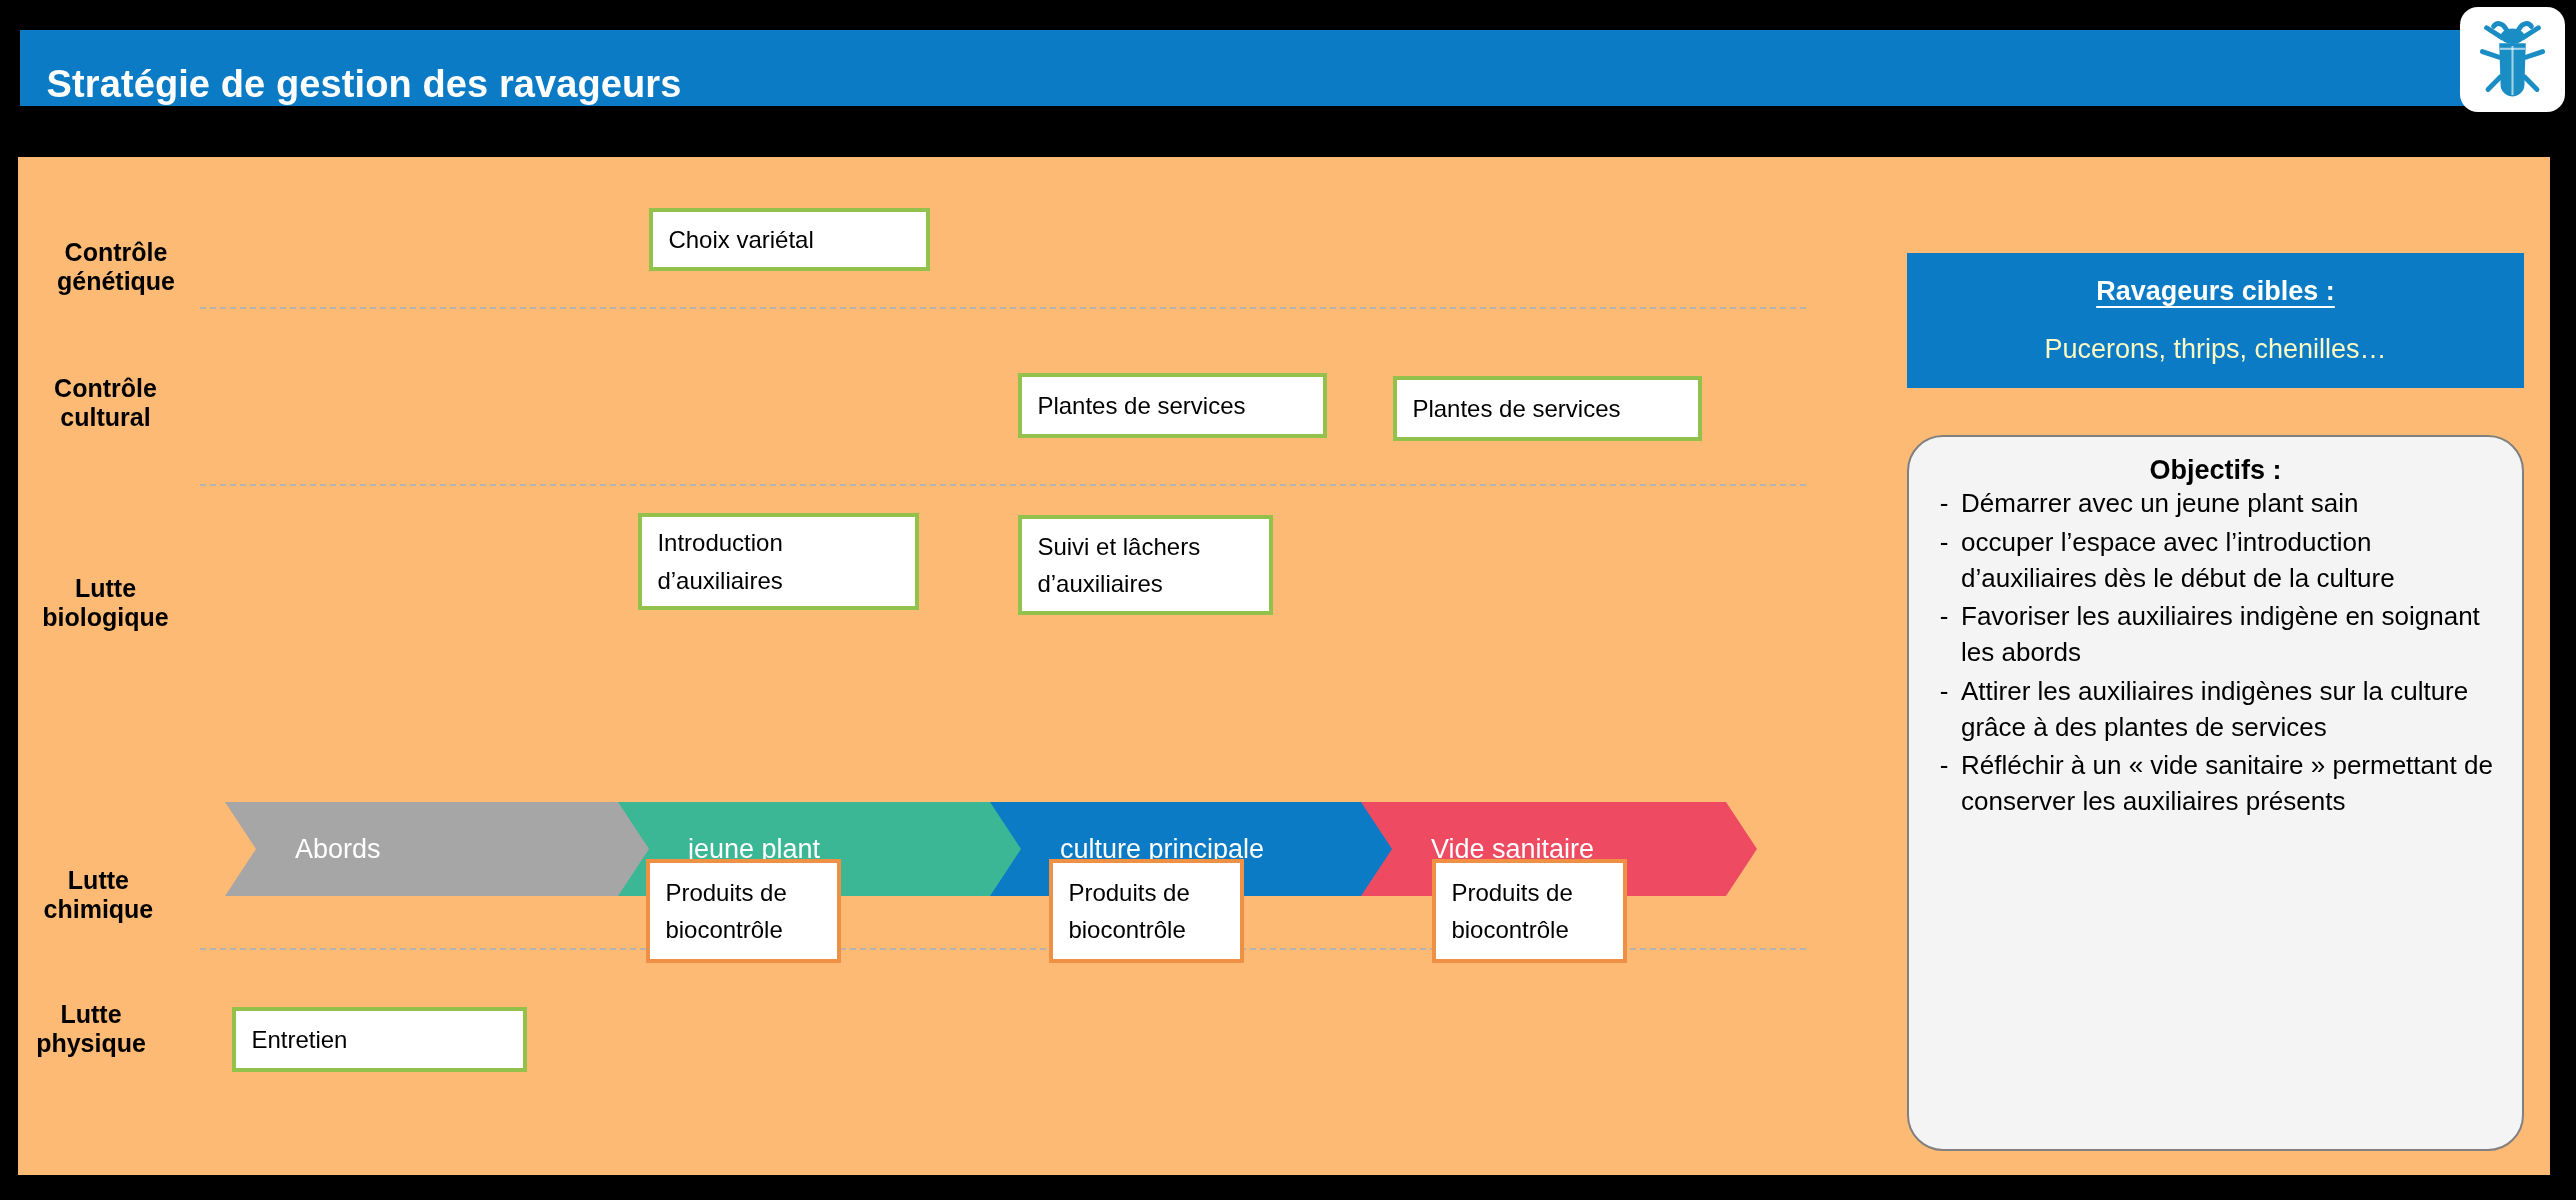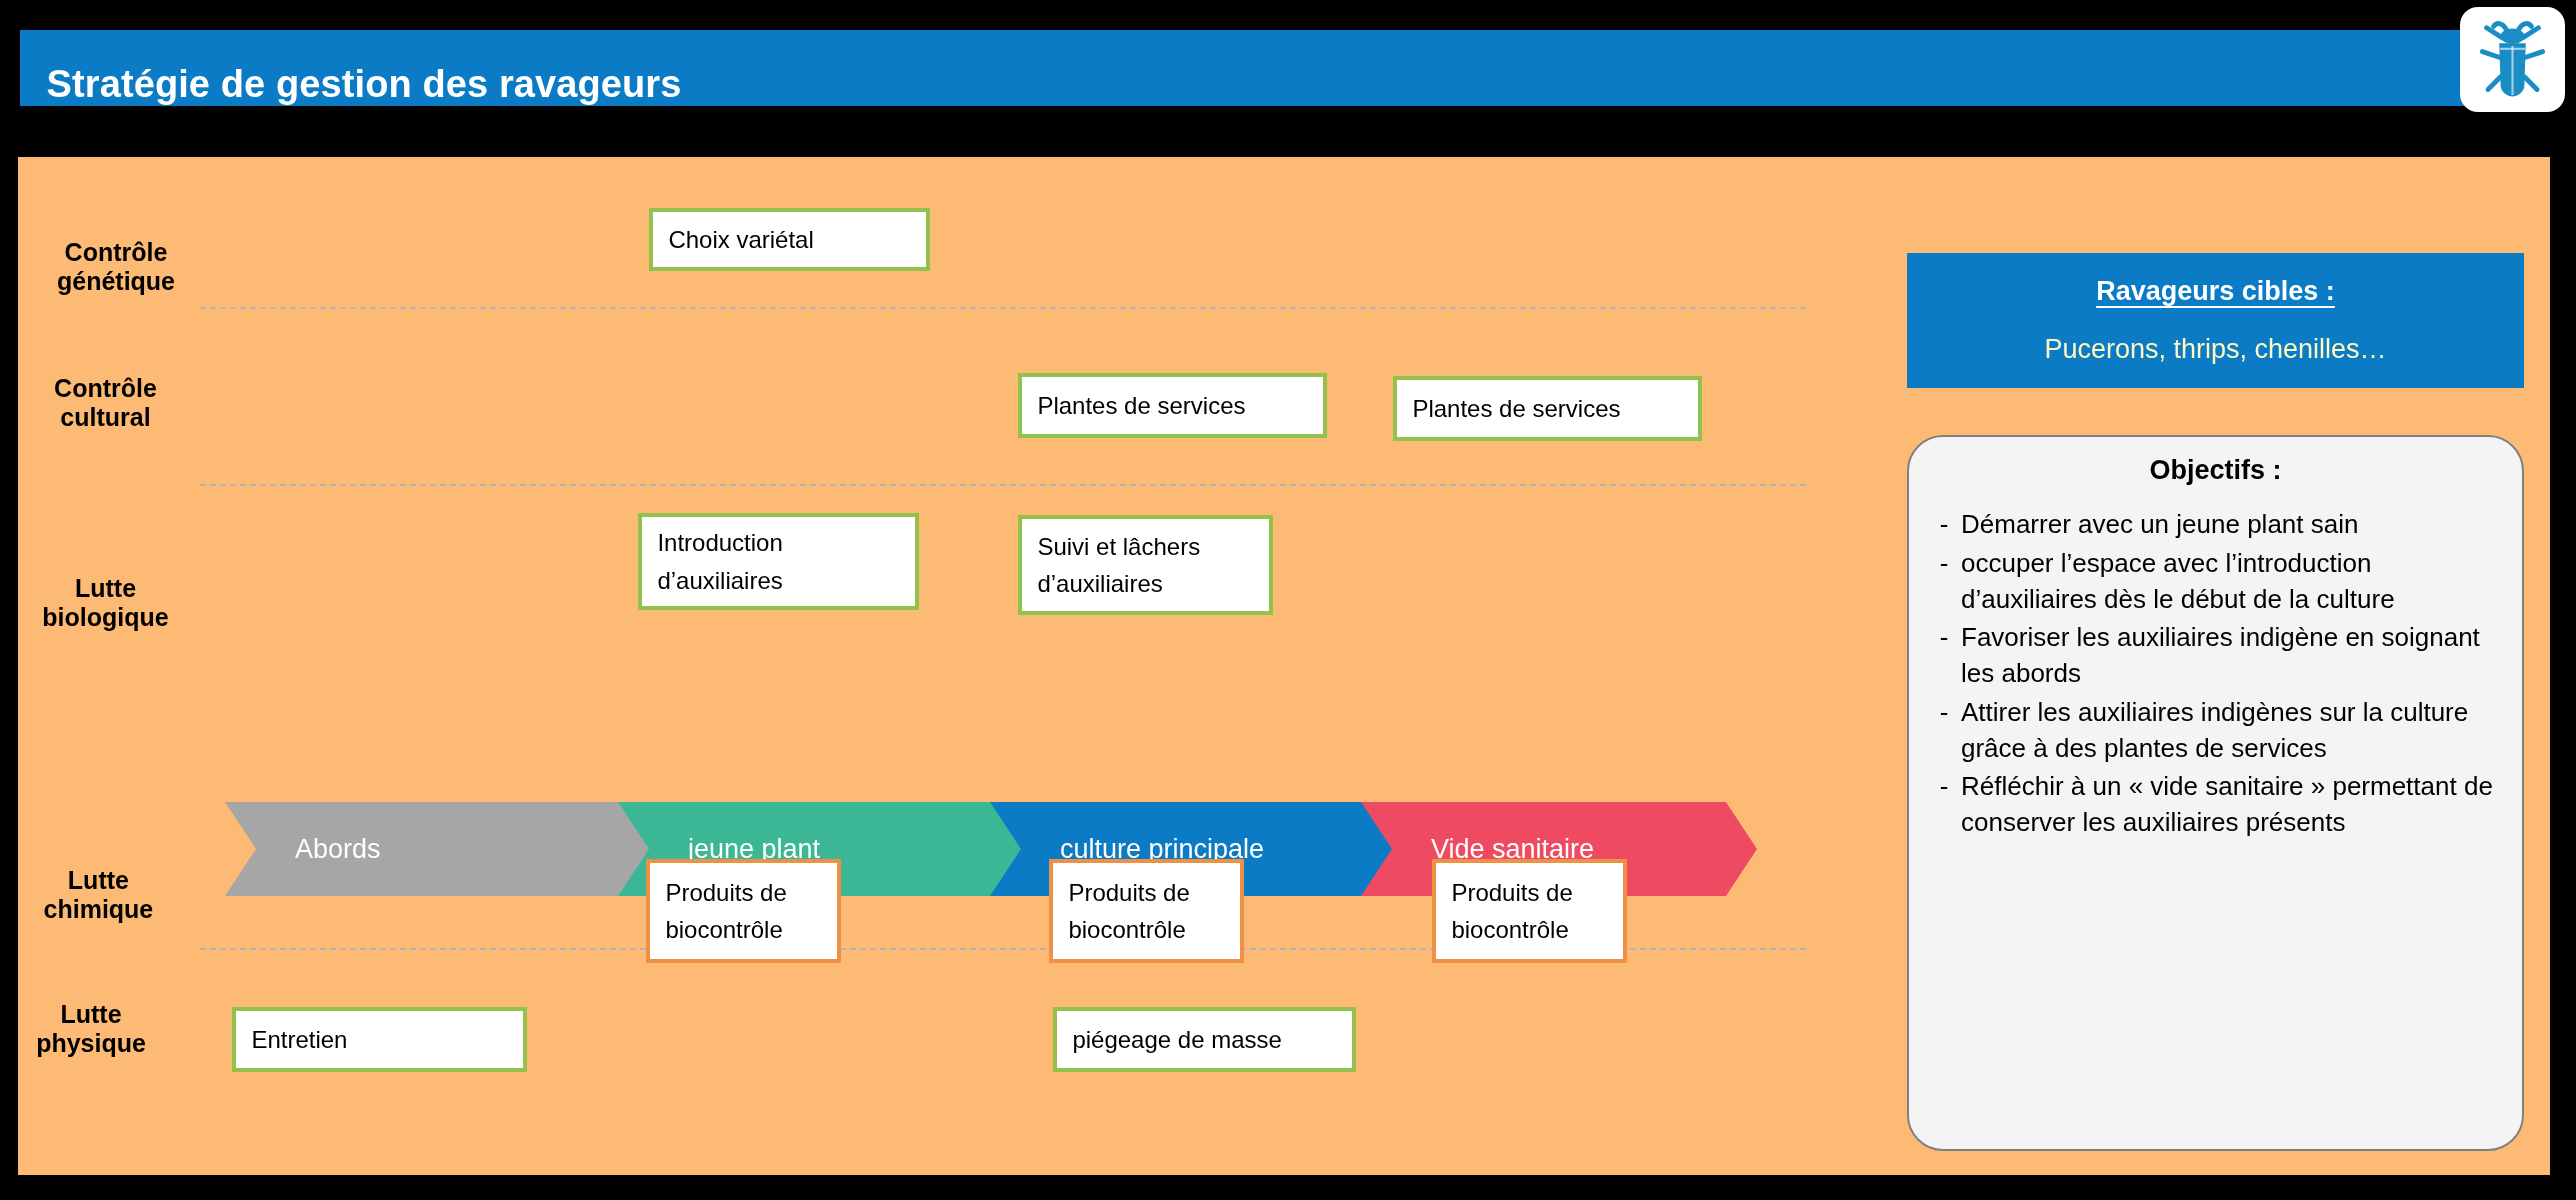--- a/index.html
+++ b/index.html
@@ -153,21 +153,20 @@
     border-radius: 36px;
     box-sizing: border-box;
     background: #f4f4f4;
     padding: 18px 21px 14px 21px;
   }
   #objectifs-title {
     text-align: center;
     font-size: 27px;
     font-weight: bold;
     color: #000000;
-    margin-bottom: 21px;
   }
   .objectif-item {
     display: flex;
     align-items: flex-start;
     font-size: 26px;
     color: #000000;
     line-height: 1.38;
     margin-bottom: 2.8px;
   }
   .objectif-dash {
@@ -275,23 +274,20 @@
 biocontrôle</span>
   </div>
   <div class="box orange" style="left:1414px; top:702px; width:195px; height:104px; white-space:pre-line;">
     <span>Produits de
 biocontrôle</span>
   </div>
 
   <div class="box green" style="left:214px; top:850px; width:295px; height:65px;">
     <span>Entretien</span>
   </div>
-  <div class="box green" style="left:1035px; top:850px; width:303px; height:65px;">
-    <span>piégeage de masse</span>
-  </div>
 </div>
 
 <div id="ravageurs-panel">
   <div id="ravageurs-title">Ravageurs cibles :</div>
   <div id="ravageurs-list">Pucerons, thrips, chenilles…</div>
 </div>
 
 <div id="objectifs-panel">
   <div id="objectifs-title">Objectifs :</div>
 

